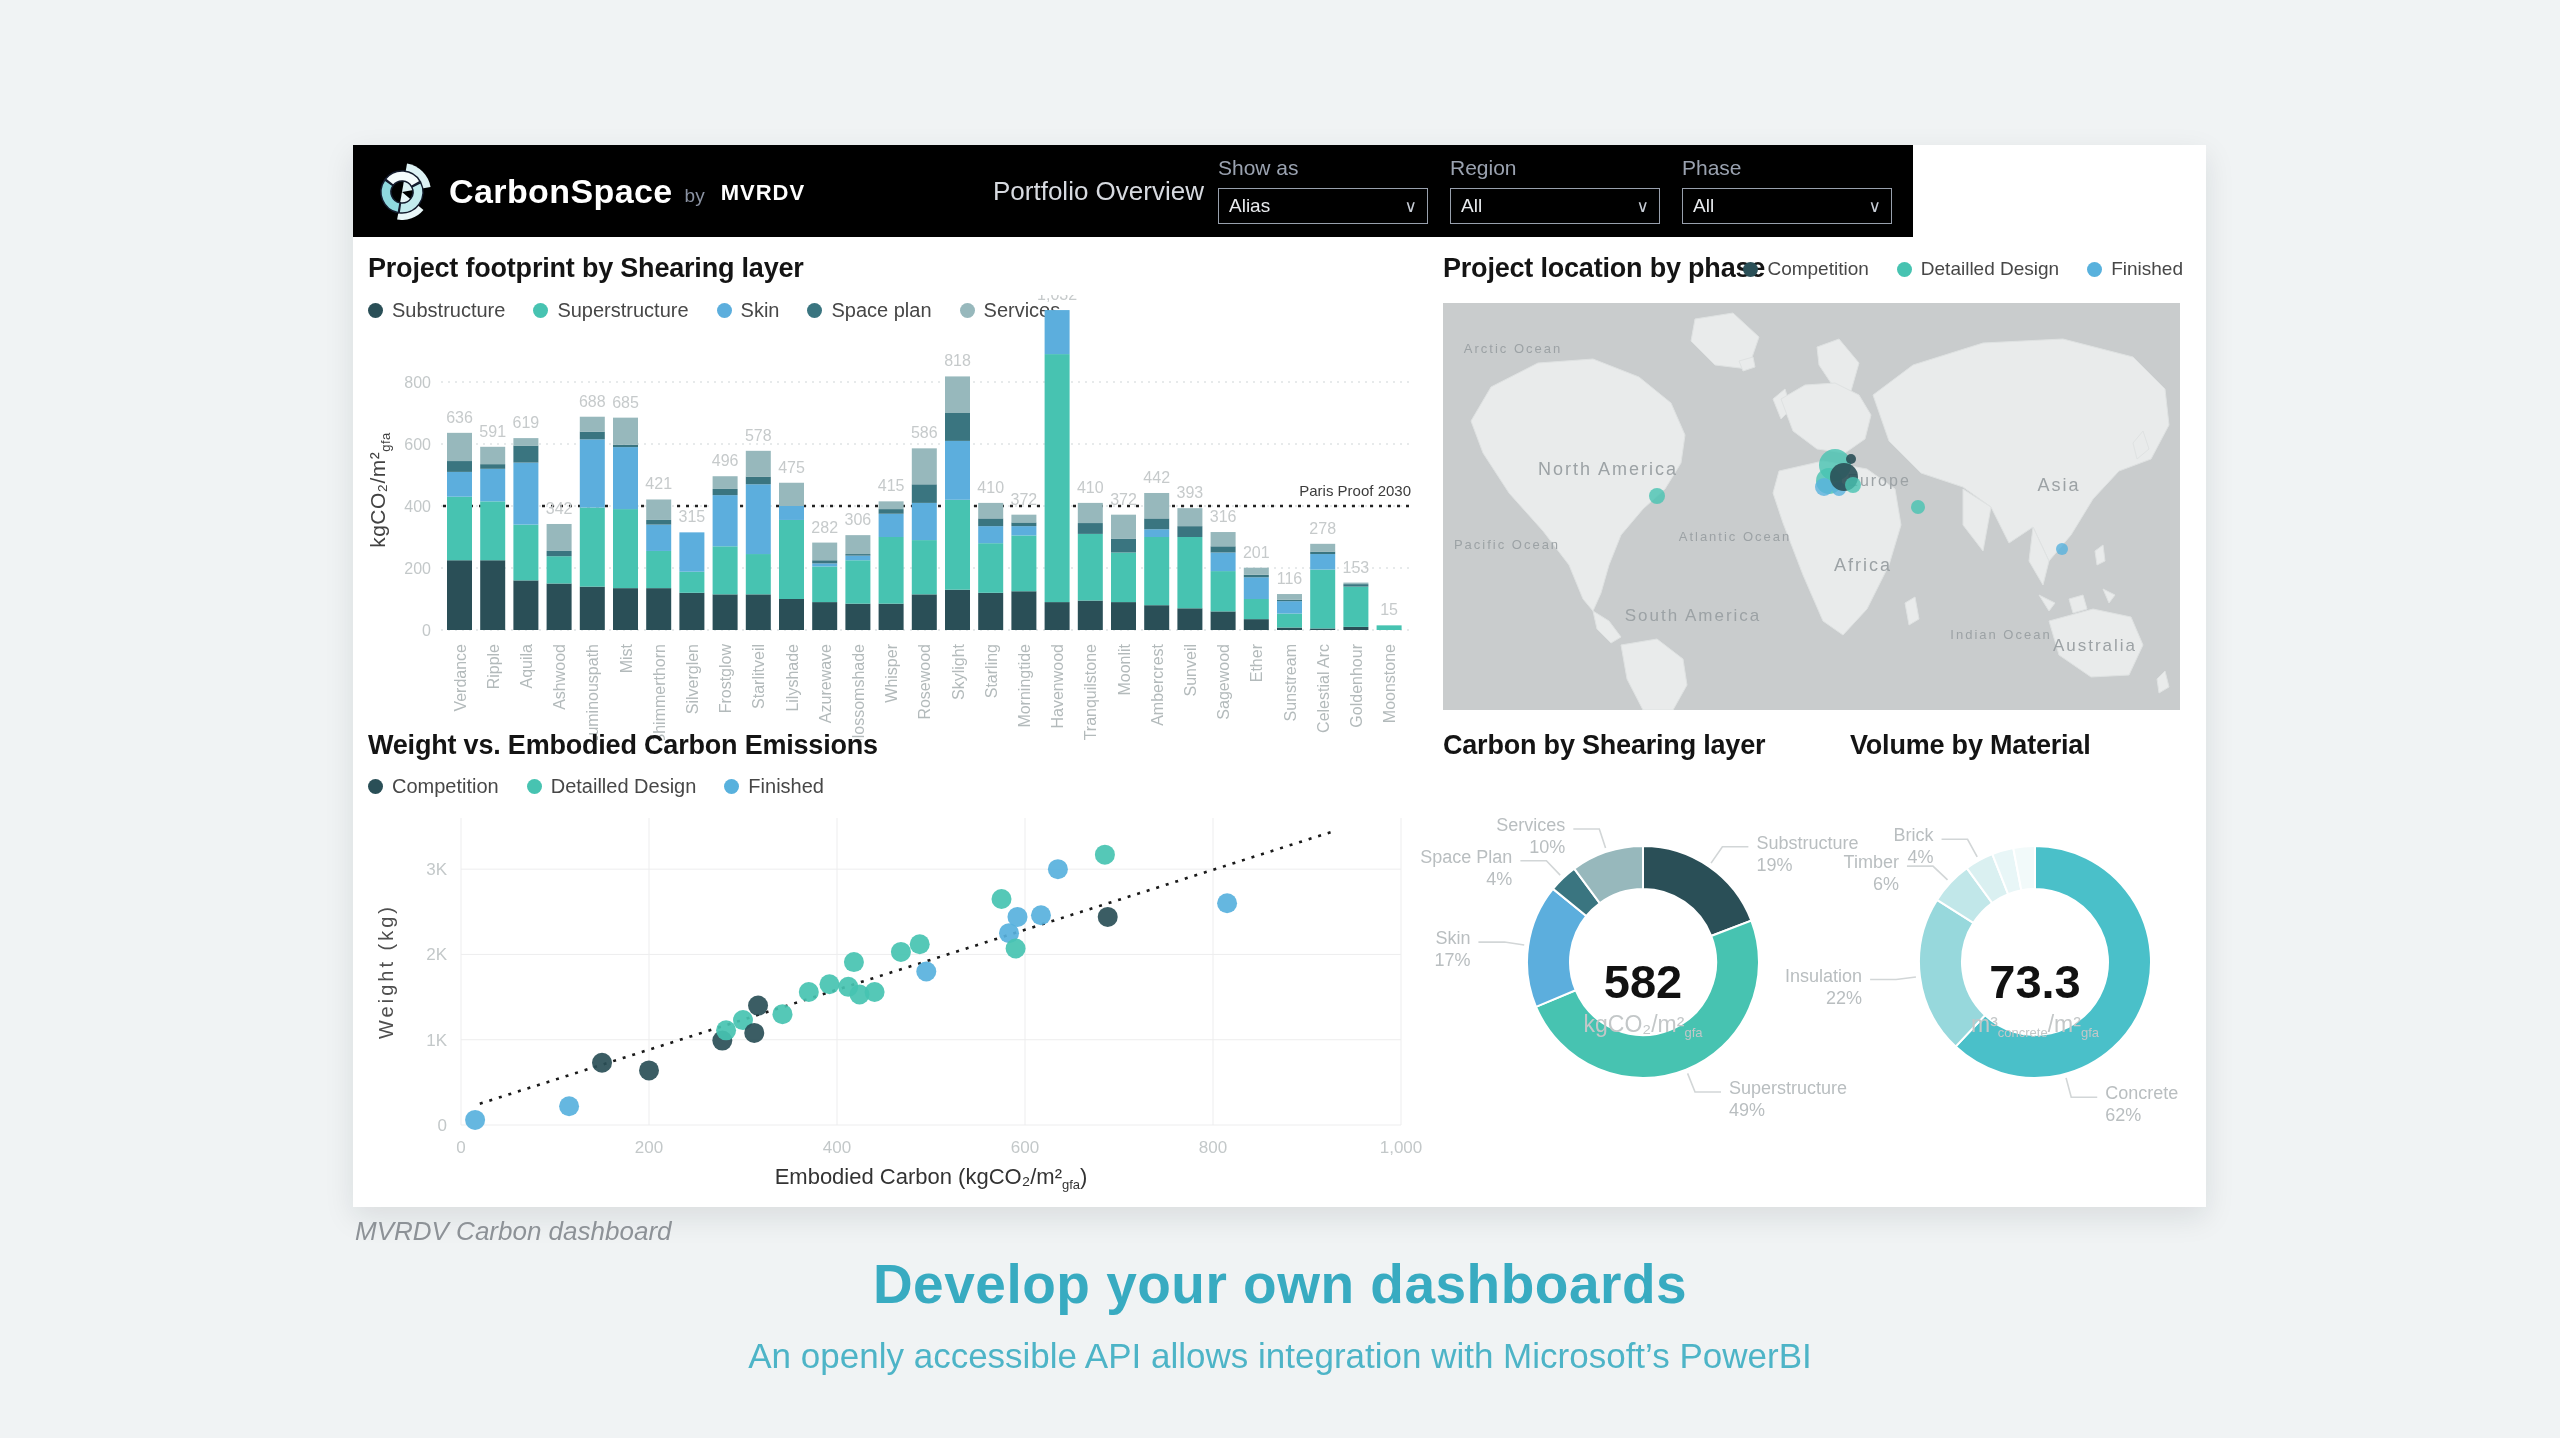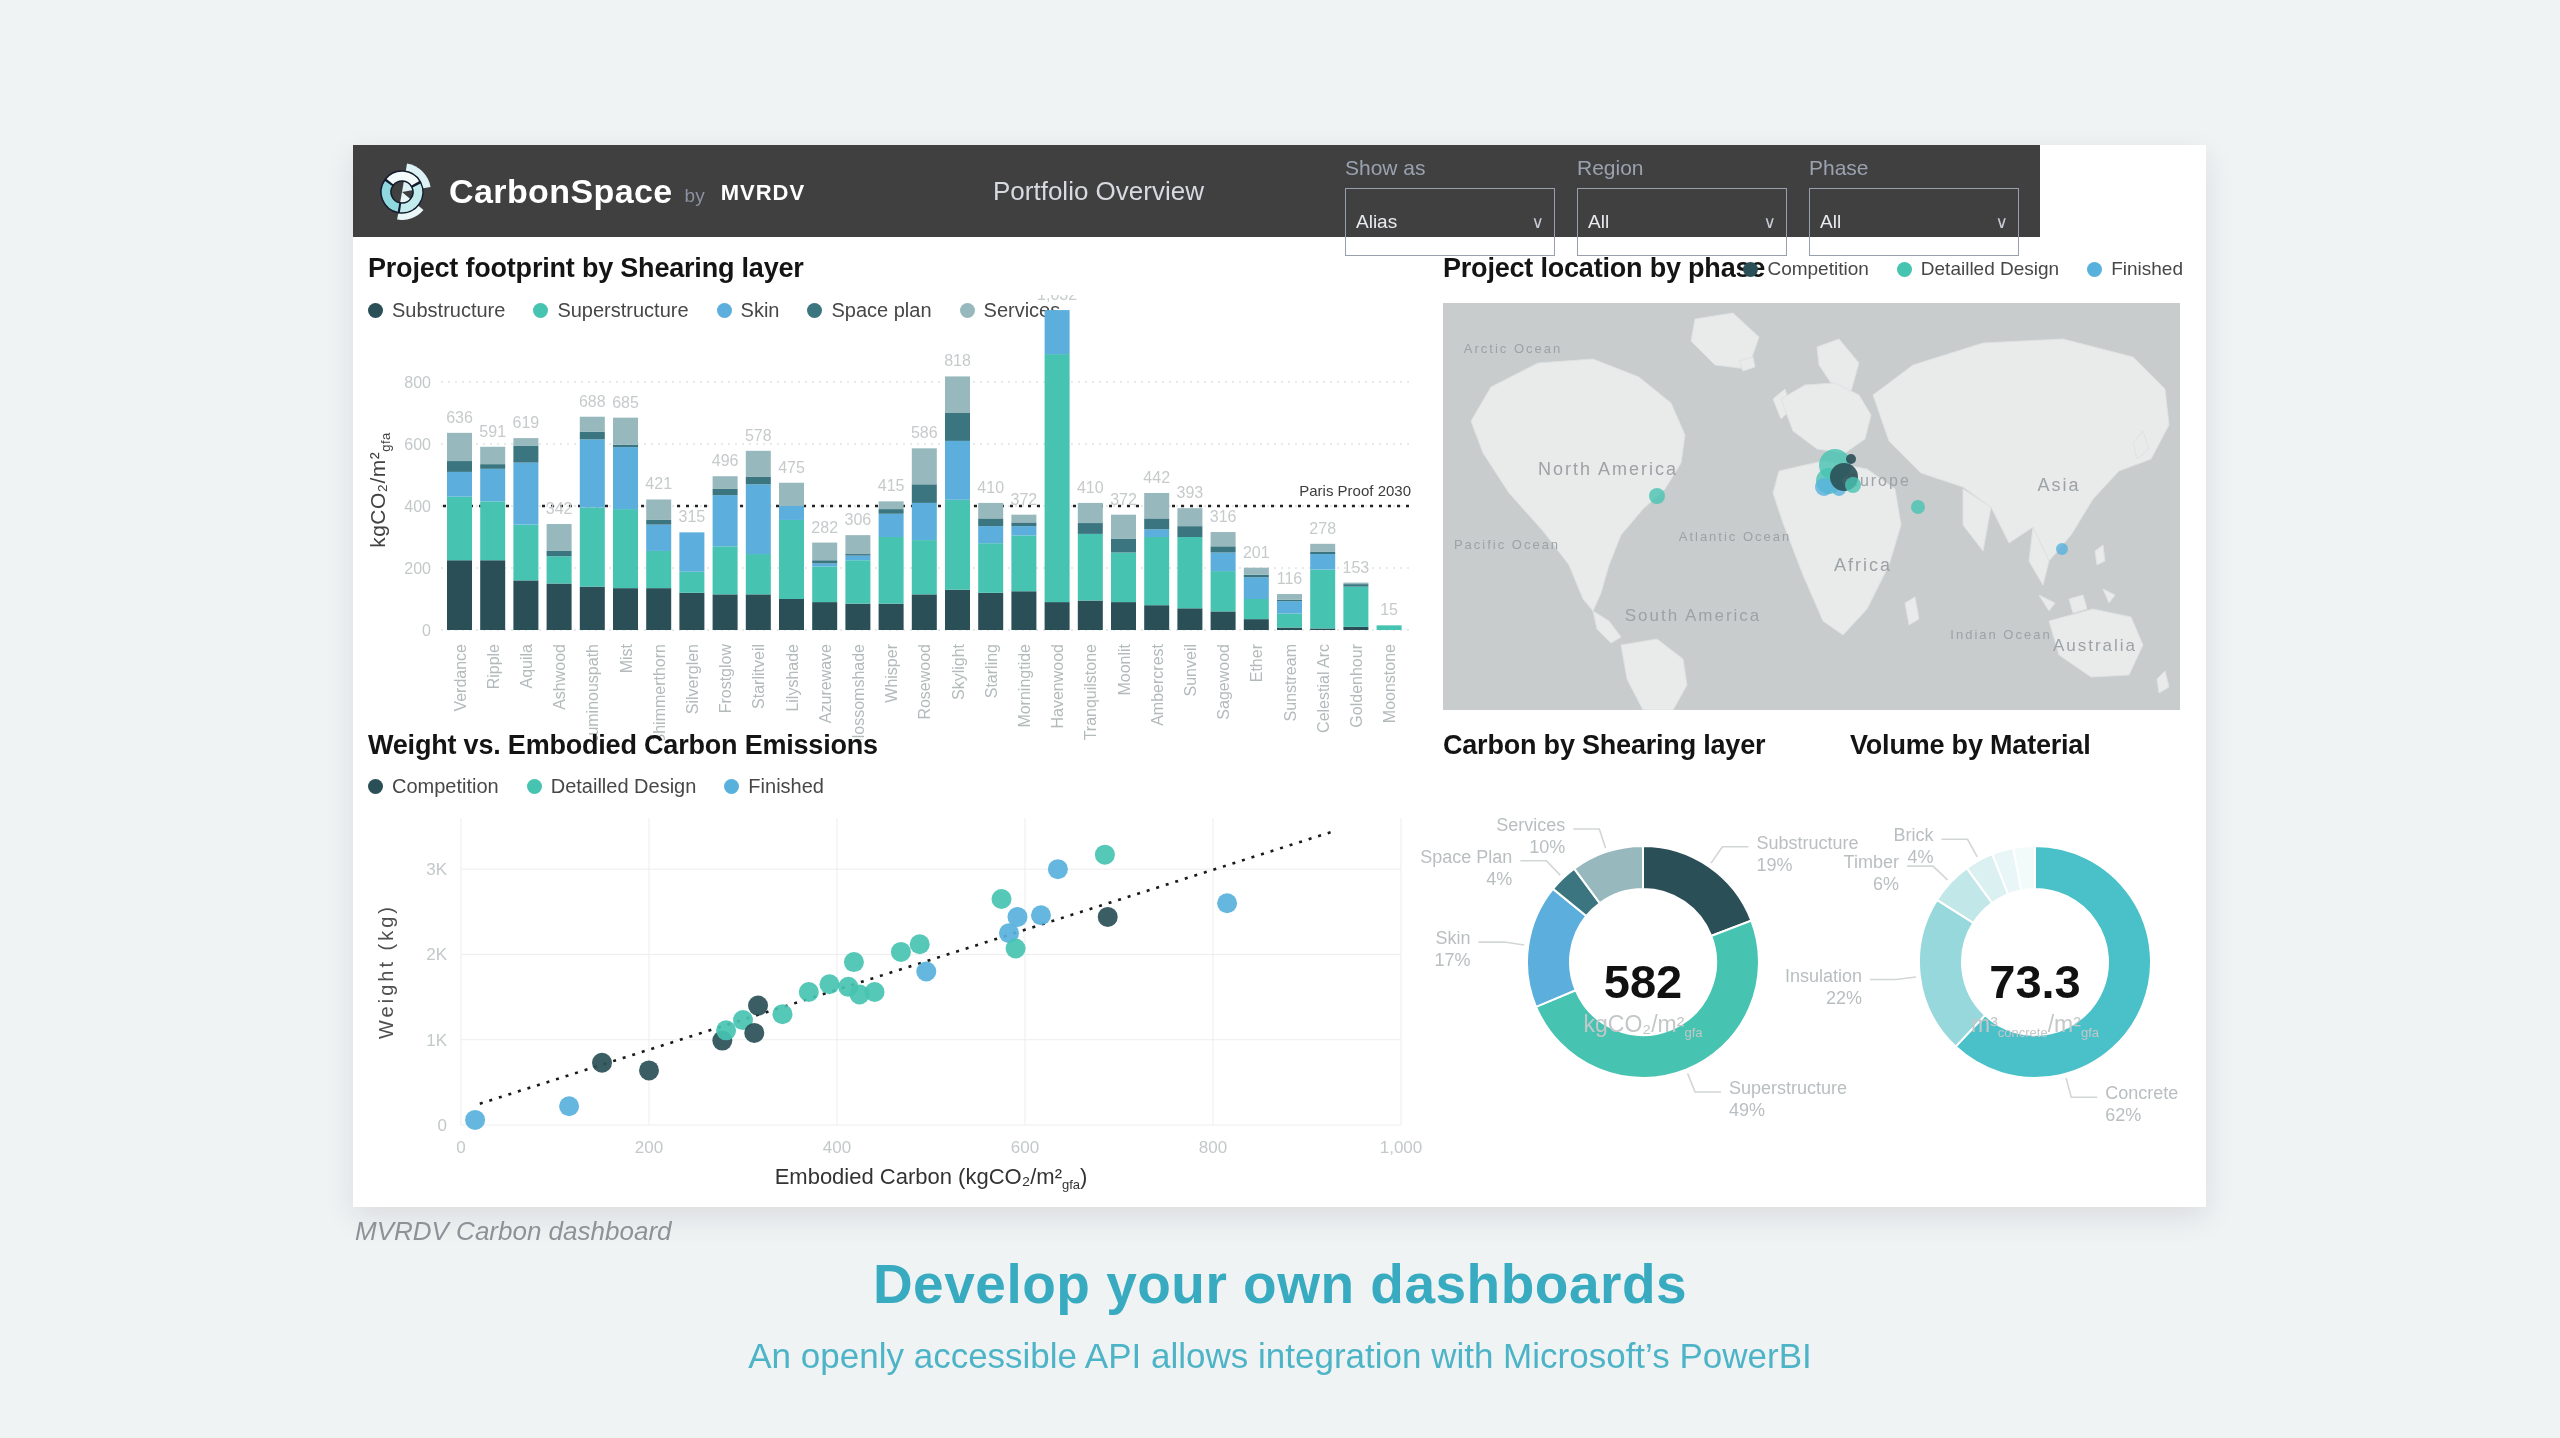--- a/index.html
+++ b/index.html
@@ -2,32 +2,32 @@
 <html><head>
 <meta charset="utf-8">
 <style>
   html,body{margin:0;padding:0;background:#f0f3f4;font-family:"Liberation Sans",sans-serif;}
   .stage{position:relative;width:2560px;height:1438px;overflow:hidden;background:#f0f3f4;}
   .card{position:absolute;left:353px;top:145px;width:1853px;height:1062px;background:#ffffff;
         box-shadow:0 10px 28px rgba(20,30,40,.10);}
   svg{font-family:"Liberation Sans",sans-serif;display:block;}
 
   
-  .topbar{position:absolute;left:0;top:0;width:1687px;height:92px;background:#404040;}
+  .topbar{position:absolute;left:0;top:0;width:1560px;height:92px;background:#000000;}
   .brand{position:absolute;left:22px;top:0;height:92px;display:flex;align-items:center;}
   .brand-name{color:#ffffff;font-size:34px;font-weight:700;letter-spacing:.4px;margin-left:16px;}
   .brand-by{color:#8a92a2;font-size:19px;margin:10px 0 0 12px;}
   .brand-mvrdv{color:#ffffff;font-size:22px;font-weight:900;letter-spacing:1px;margin:4px 0 0 16px;}
   .page-title{position:absolute;left:640px;top:0;height:92px;display:flex;align-items:center;
               color:#d7dae0;font-size:26px;}
   .filters{position:absolute;right:21px;top:11px;display:flex;gap:22px;}
   .filter{width:210px;}
   .filter-label{color:#9aa2b0;font-size:21px;margin-bottom:8px;}
   .filter-box{height:34px;border:1px solid #98a0ad;display:flex;align-items:center;
-              justify-content:space-between;padding:16px 10px;color:#e9ebee;font-size:19px;cursor:pointer;}
+              justify-content:space-between;padding:0 10px;color:#e9ebee;font-size:19px;cursor:pointer;}
   .chev{color:#c7ccd5;font-size:17px;}
 
   
   .panel-title{position:absolute;font-size:27px;font-weight:700;color:#141414;letter-spacing:-.2px;}
   .legend{position:absolute;display:flex;gap:28px;align-items:center;}
   .legend-item{display:flex;align-items:center;gap:9px;cursor:pointer;}
   .legend-dot{width:15px;height:15px;border-radius:50%;}
   .legend-label{font-size:20px;color:#474747;}
 
   #footprint-title{left:15px;top:108px;}

